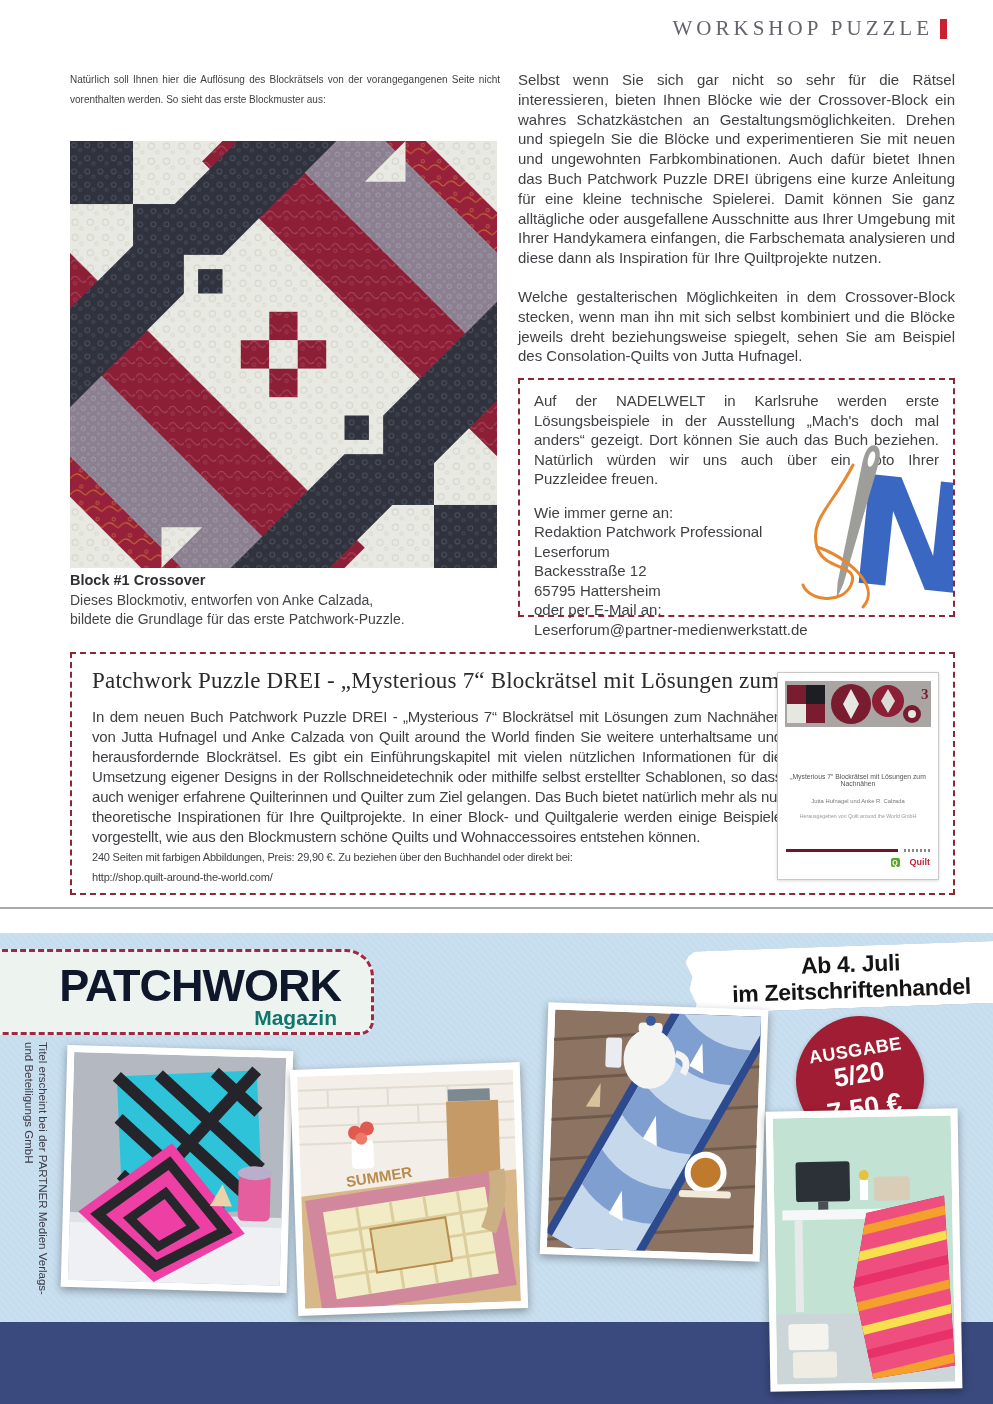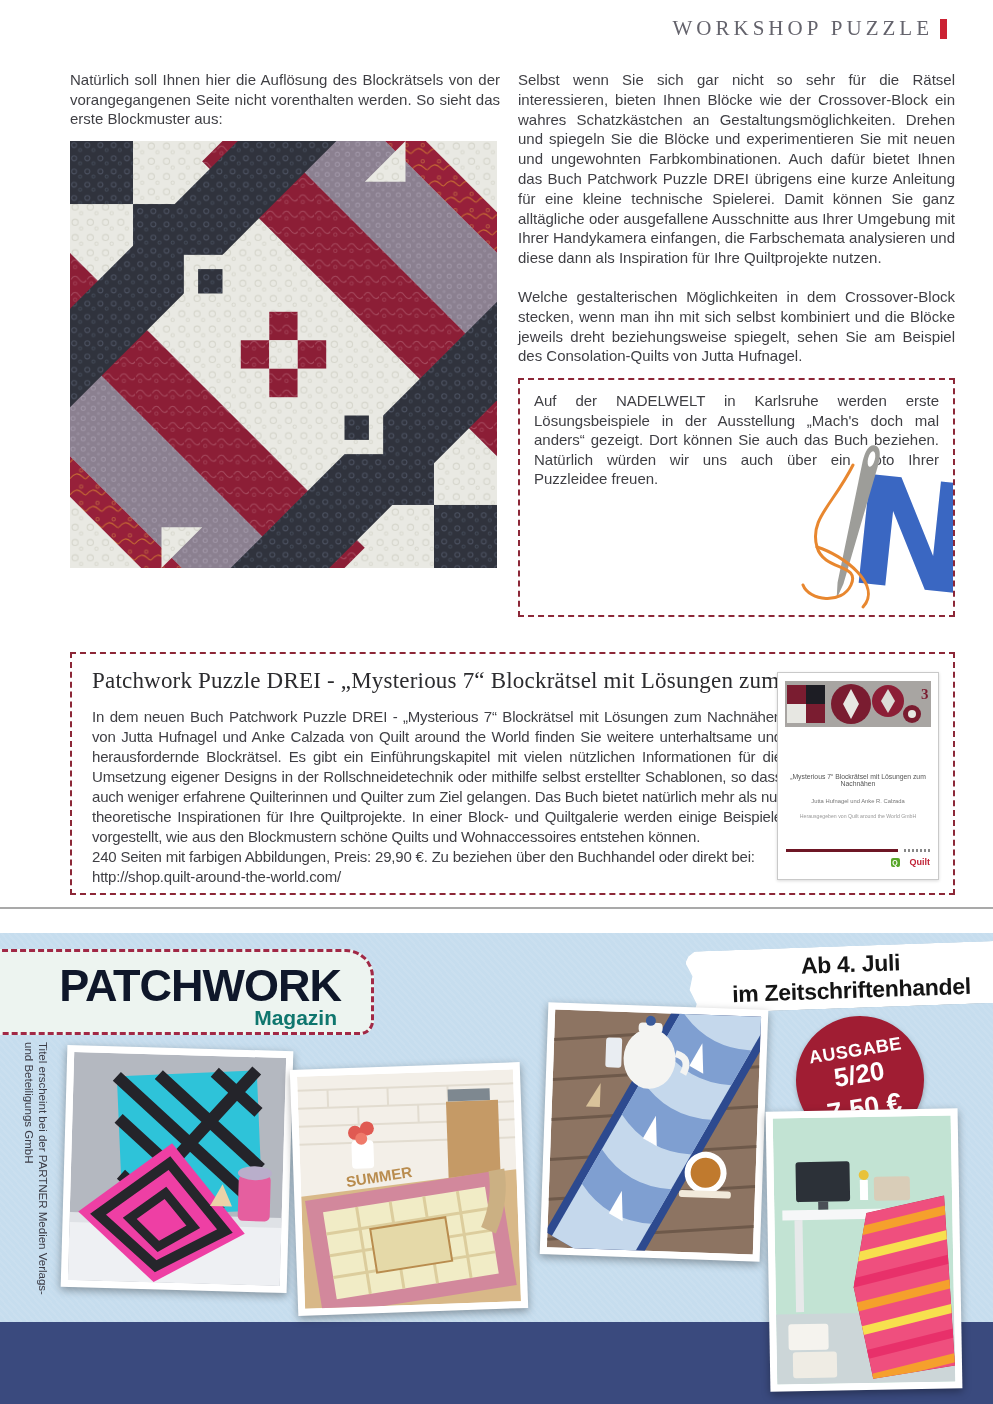--- a/index.html
+++ b/index.html
@@ -6,21 +6,21 @@
   .page{position:relative;width:993px;height:1404px;background:#ffffff;overflow:hidden;
         font-family:"Liberation Sans", sans-serif;color:#3f3f44;margin:0 auto;}
 
   
   .header{position:absolute;top:16px;right:46px;display:flex;align-items:center;}
   .header .htitle{font-family:"Liberation Serif", serif;font-size:21px;letter-spacing:4px;
         color:#64636c;font-weight:400;}
   .header .hbar{width:7px;height:20px;background:#cb2233;margin-left:7px;}
 
   
-  .col-left{position:absolute;left:70px;top:70px;width:430px;font-size:15px;line-height:19.5px;
+  .col-left{position:absolute;left:70px;top:70px;width:430px;font-size:10px;line-height:19.5px;
         text-align:justify;}
   .col-right{position:absolute;left:518px;top:70px;width:437px;font-size:15px;line-height:19.8px;
         text-align:justify;}
   .col-right .para2{margin-top:19px;}
 
   .block-img{position:absolute;left:70px;top:141px;width:427px;height:427px;}
   .caption{position:absolute;left:70px;top:572px;width:430px;}
   .caption .cap-title{font-size:14.5px;font-weight:bold;color:#2e2e33;margin-bottom:3px;}
   .caption .cap-line{font-size:14px;line-height:19px;color:#454549;}
 
@@ -30,21 +30,21 @@
   .contact-box .cpara{font-size:15px;line-height:19.5px;text-align:justify;}
   .contact-box .clines{margin-top:14px;font-size:15px;line-height:19.5px;position:relative;z-index:2;}
   .needle-art{position:absolute;right:0px;bottom:2px;width:160px;height:178px;z-index:1;}
 
   
   .promo-box{position:absolute;left:70px;top:652px;width:885px;height:243px;
         border:2px dashed #8c2737;box-sizing:border-box;padding:14px 20px;}
   .promo-title{font-family:"Liberation Serif", serif;font-size:23px;color:#2b2b2e;letter-spacing:.2px;}
   .promo-body{margin-top:13px;width:690px;font-size:15px;line-height:20px;text-align:justify;
         letter-spacing:-0.2px;}
-  .promo-line{width:690px;font-size:15px;line-height:20px;letter-spacing:-0.2px;}
+  .promo-line{width:690px;font-size:11px;line-height:20px;letter-spacing:-0.2px;}
   .book-cover{position:absolute;right:14px;top:18px;width:160px;height:206px;background:#ffffff;
         border:1px solid #c9c9c9;box-shadow:0 1px 3px rgba(0,0,0,.15);}
   .bc-band{position:absolute;left:7px;top:8px;right:7px;height:46px;}
   .bc-title{position:absolute;left:0;right:0;top:78px;text-align:center;
         font-family:"DejaVu Serif", serif;font-style:italic;font-weight:bold;
         font-size:15.5px;color:#b02340;}
   .bc-title .bc-drei{color:#4a4a4e;font-style:normal;font-family:"Liberation Sans",sans-serif;font-weight:bold;}
   .bc-sub{position:absolute;left:0;right:0;top:100px;text-align:center;font-size:6.8px;color:#555;}
   .bc-authors{position:absolute;left:0;right:0;top:125px;text-align:center;font-size:5.8px;color:#777;}
   .bc-pub{position:absolute;left:0;right:0;top:140px;text-align:center;font-size:5.2px;color:#999;}
@@ -182,28 +182,42 @@
     <rect x="126" y="126" width="24" height="24" fill="url(#pDark)"></rect>
     <rect x="358" y="358" width="62" height="62" fill="url(#pDark)"></rect>
     <polygon points="358,420 270,420 358,332" fill="url(#pWhite)"></polygon>
     <rect x="314" y="314" width="44" height="44" fill="url(#pDark)"></rect>
     <rect x="256" y="256" width="52" height="52" fill="url(#pWhite)"></rect>
     <rect x="270" y="270" width="24" height="24" fill="url(#pDark)"></rect>
     <polygon points="290,40 330,0 330,40" fill="url(#pWhite)"></polygon>
     <polygon points="90,380 130,380 90,420" fill="url(#pWhite)"></polygon>
   </svg>
 
+  <div class="caption">
+    <div class="cap-title">Block #1 Crossover</div>
+    <div class="cap-line">Dieses Blockmotiv, entworfen von Anke Calzada,</div>
+    <div class="cap-line">bildete die Grundlage für das erste Patchwork-Puzzle.</div>
+  </div>
 
   <div class="col-right">
     <div class="para1">Selbst wenn Sie sich gar nicht so sehr für die Rätsel interessieren, bieten Ihnen Blöcke wie der Crossover-Block ein wahres Schatzkästchen an Gestaltungsmöglichkeiten. Drehen und spiegeln Sie die Blöcke und experimentieren Sie mit neuen und ungewohnten Farbkombinationen. Auch dafür bietet Ihnen das Buch Patchwork Puzzle DREI übrigens eine kurze Anleitung für eine kleine technische Spielerei. Damit können Sie ganz alltägliche oder ausgefallene Ausschnitte aus Ihrer Umgebung mit Ihrer Handykamera einfangen, die Farbschemata analysieren und diese dann als Inspiration für Ihre Quiltprojekte nutzen.</div>
     <div class="para2">Welche gestalterischen Möglichkeiten in dem Crossover-Block stecken, wenn man ihn mit sich selbst kombiniert und die Blöcke jeweils dreht beziehungsweise spiegelt, sehen Sie am Beispiel des Consolation-Quilts von Jutta Hufnagel.</div>
   </div>
 
   <div class="contact-box">
     <div class="cpara">Auf der NADELWELT in Karlsruhe werden erste Lösungsbeispiele in der Ausstellung „Mach's doch mal anders“ gezeigt. Dort können Sie auch das Buch beziehen. Natürlich würden wir uns auch über ein Foto Ihrer Puzzleidee freuen.</div>
+    <div class="clines">
+      <div>Wie immer gerne an:</div>
+      <div>Redaktion Patchwork Professional</div>
+      <div>Leserforum</div>
+      <div>Backesstraße 12</div>
+      <div>65795 Hattersheim</div>
+      <div>oder per E-Mail an:</div>
+      <div>Leserforum@partner-medienwerkstatt.de</div>
+    </div>
     <svg class="needle-art" viewBox="0 0 160 178">
       <text x="58" y="150" font-family="DejaVu Sans, sans-serif" font-size="150" font-weight="bold" fill="#3a67c2" transform="rotate(6 90 90)">N</text>
       <g transform="rotate(14 62 90)">
         <path d="M62 8 C68 8 70 16 70 26 L65 150 L62 166 L59 150 L54 26 C54 16 56 8 62 8 Z" fill="#9d9d99"></path>
         <ellipse cx="62" cy="22" rx="3.4" ry="8" fill="#ffffff"></ellipse>
       </g>
       <path d="M60 30 C40 70 16 84 24 112 C31 137 68 128 58 150 C49 170 16 166 10 150" fill="none" stroke="#e8872f" stroke-width="3" stroke-linecap="round"></path>
       <path d="M24 112 C50 120 90 150 70 172" fill="none" stroke="#e8872f" stroke-width="3" stroke-linecap="round"></path>
     </svg>
   </div>

